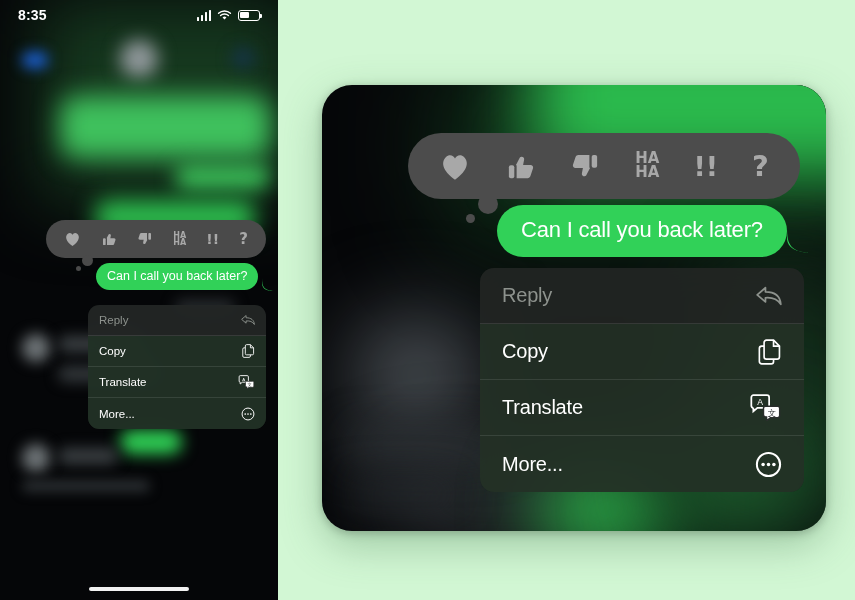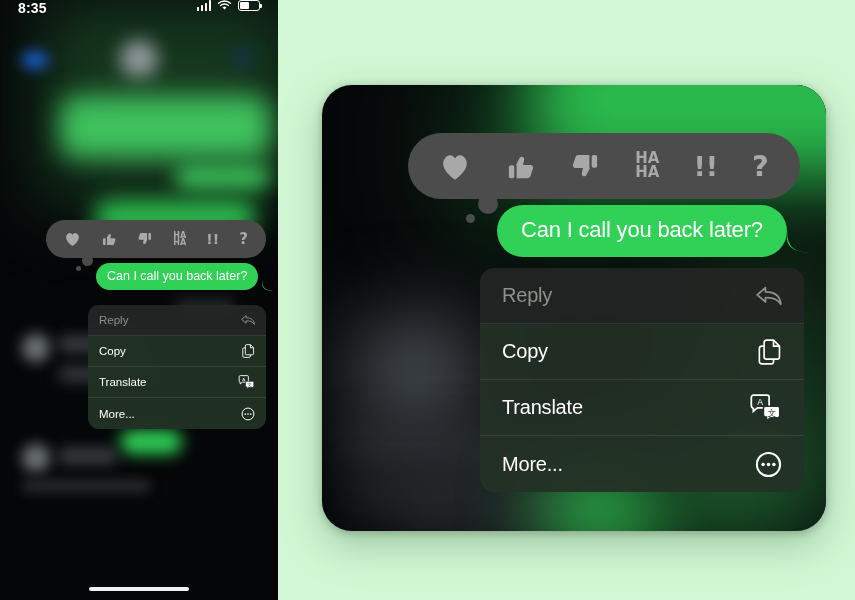--- a/index.html
+++ b/index.html
@@ -71,21 +71,21 @@
   .blob.gray1 { left: 58px; top: 336px; width: 86px; height: 16px; background: #3b4043; border-radius: 8px; filter: blur(7px); }
   .blob.gray2 { left: 58px; top: 366px; width: 110px; height: 16px; background: #33383b; border-radius: 8px; filter: blur(7px); }
   .blob.gray3 { left: 58px; top: 448px; width: 60px; height: 16px; background: #3b4043; border-radius: 8px; filter: blur(7px); }
   .blob.gray4 { left: 22px; top: 480px; width: 128px; height: 12px; background: #2a2e31; border-radius: 6px; filter: blur(6px); }
   .blob.gray5 { left: 175px; top: 300px; width: 60px; height: 14px; background: #2a2e31; border-radius: 7px; filter: blur(7px); }
 
   
   .statusbar {
     position: absolute; left: 0; top: 0;
     width: 278px; height: 30px;
-    display: flex; align-items: flex-start;
+    display: flex; align-items: center;
     justify-content: space-between;
     padding: 0 18px;
     z-index: 20;
   }
   .clock {
     color: #ffffff;
     font-size: 14px;
     font-weight: bold;
     letter-spacing: 0.2px;
   }

